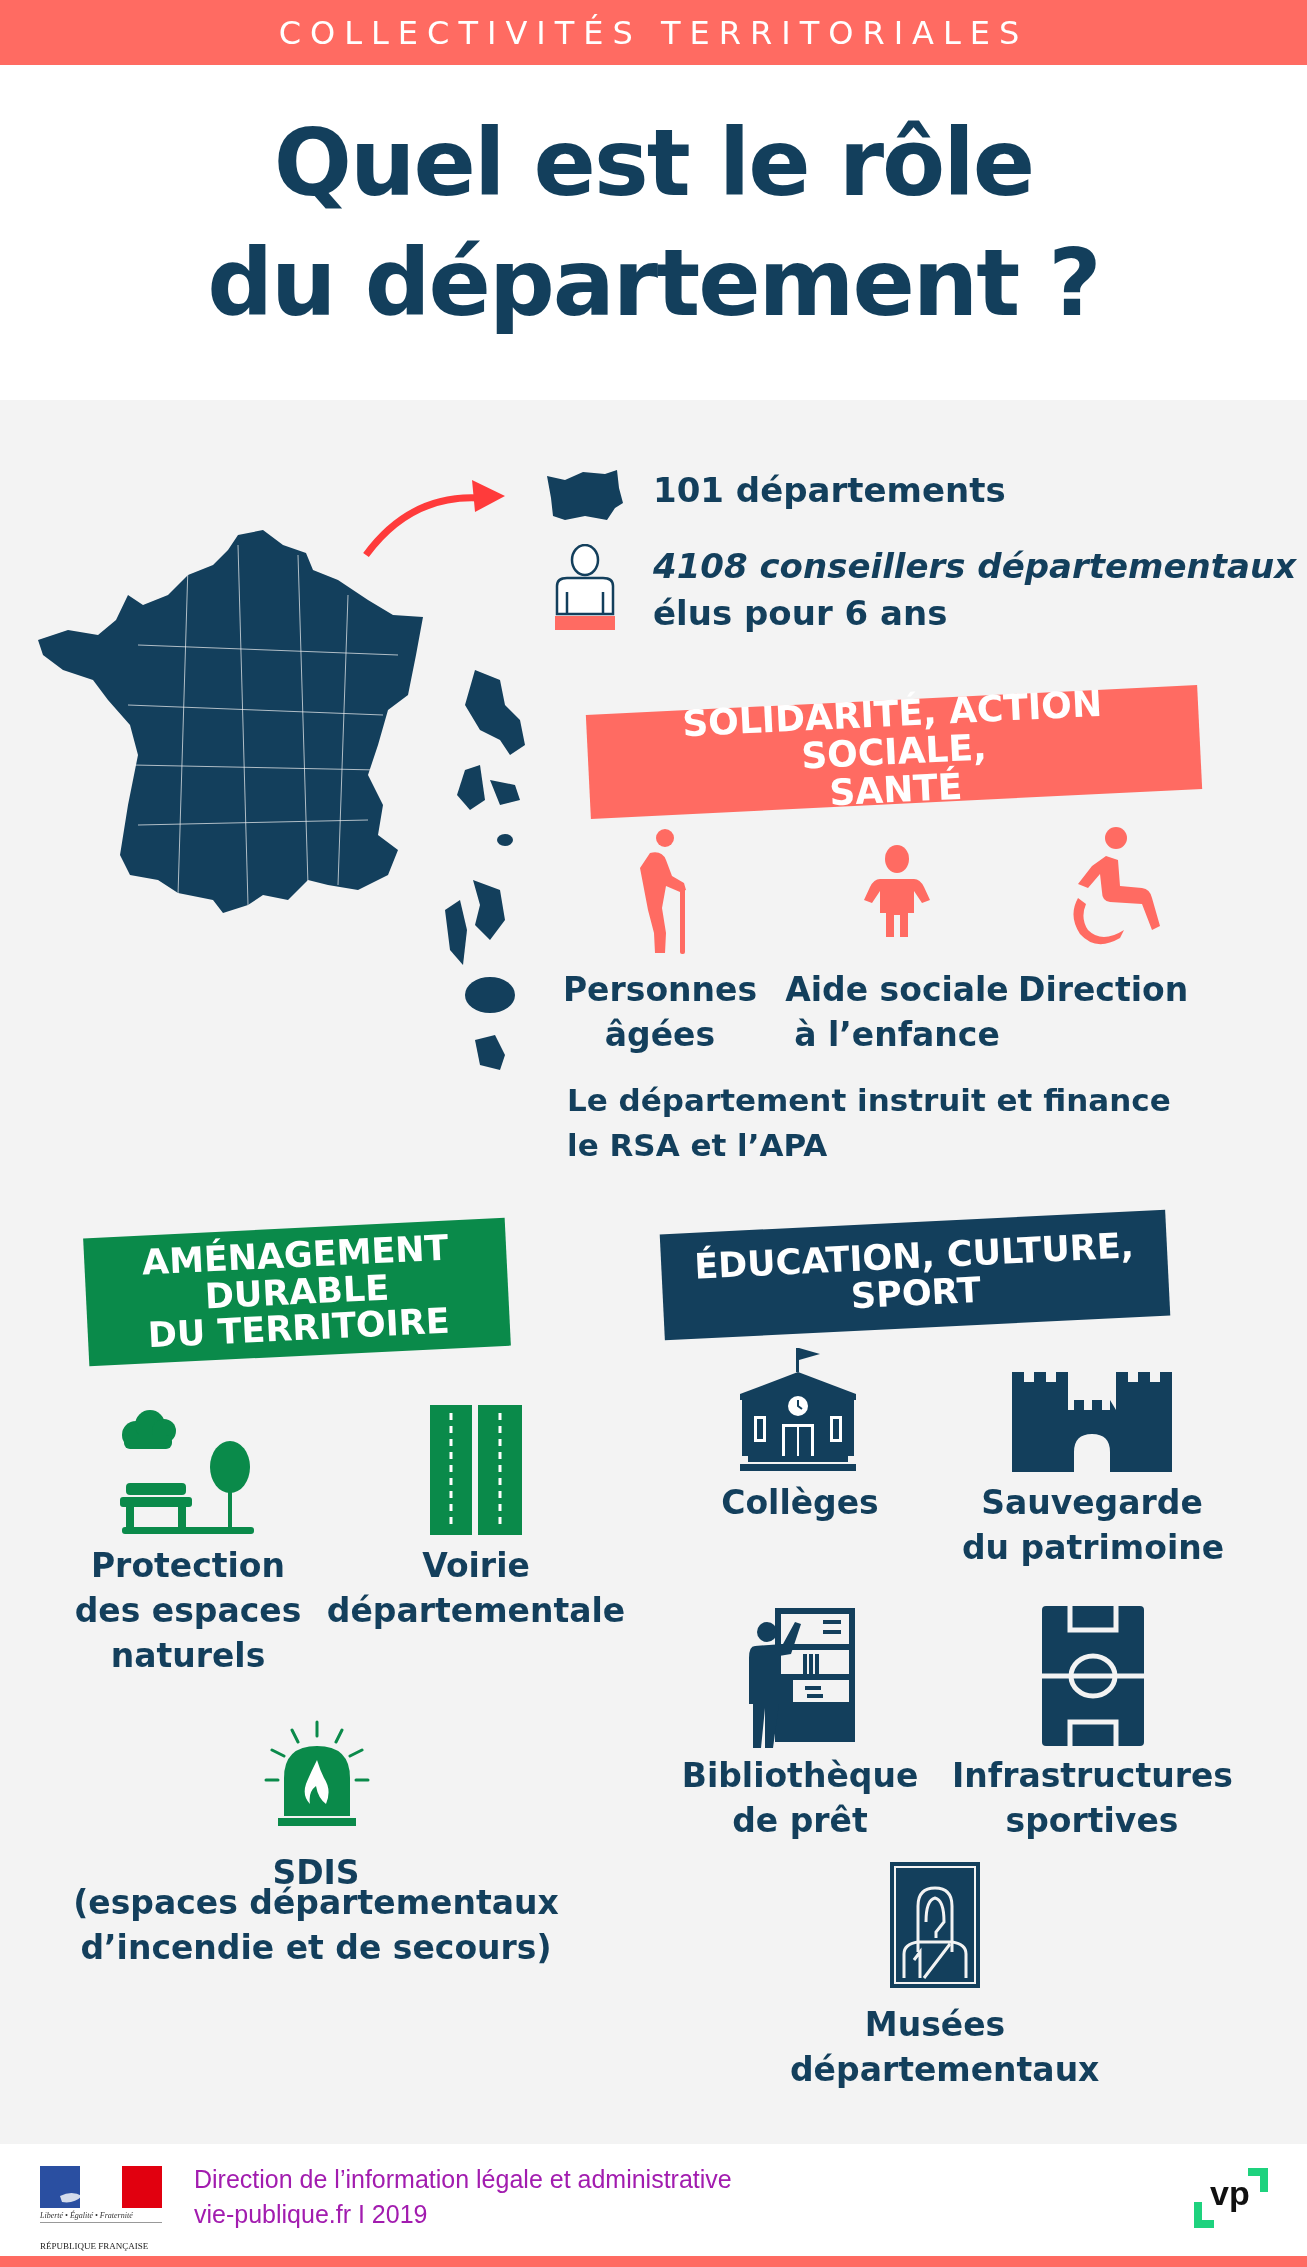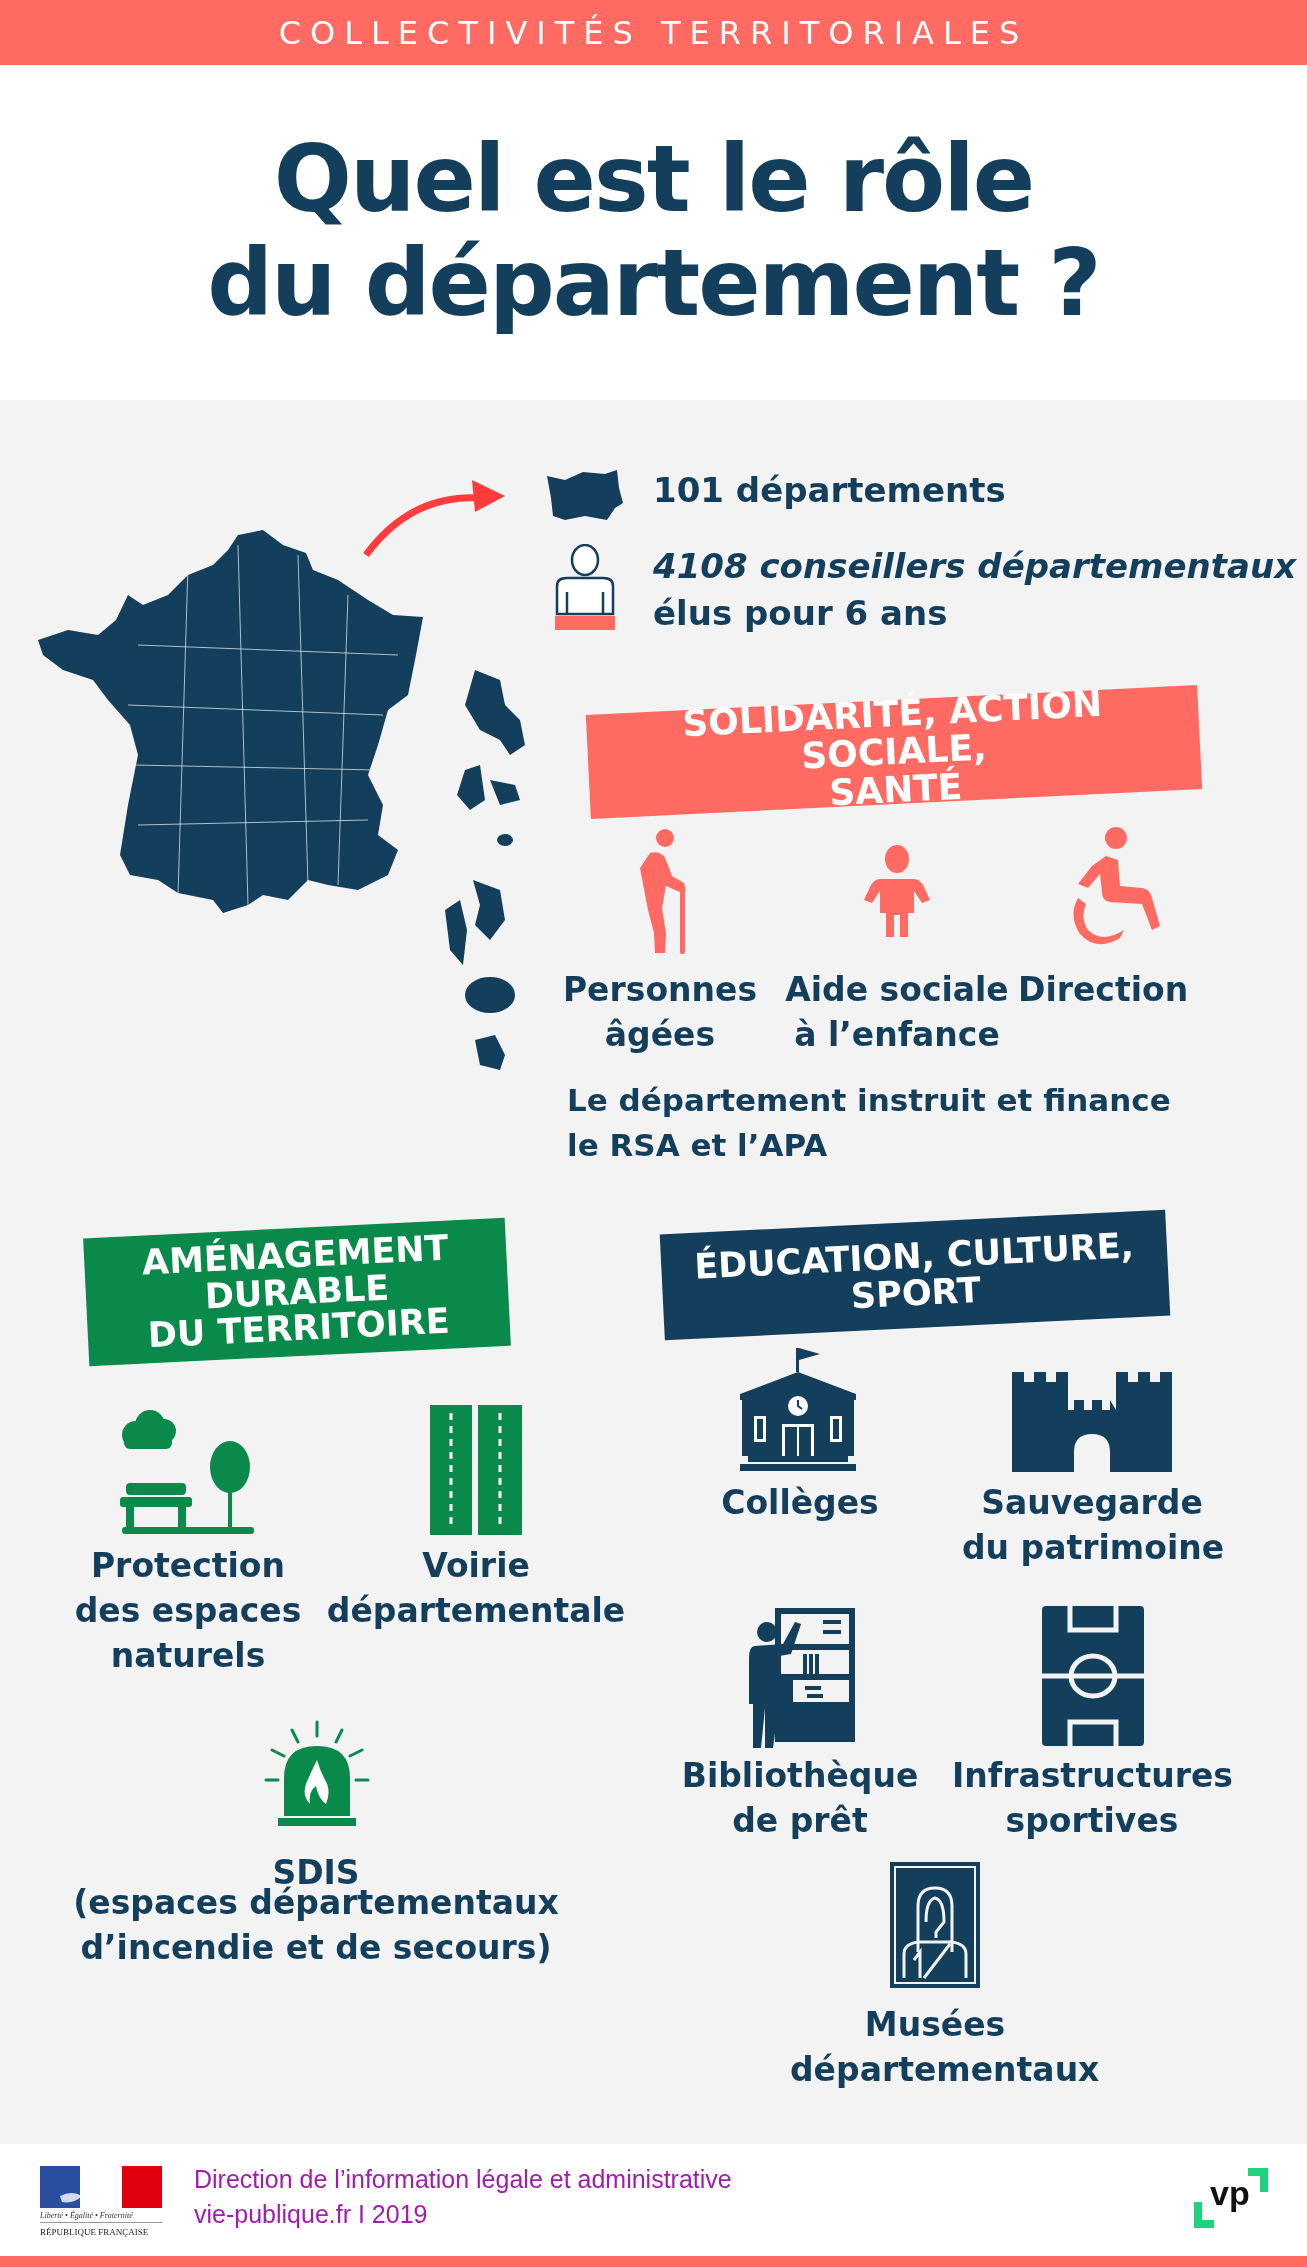--- a/index.html
+++ b/index.html
@@ -20,21 +20,21 @@
   .footer-text { font-size: 25px; color: #a21caf; line-height: 35px; white-space: nowrap; font-family: "Liberation Sans", sans-serif; }
   svg { display: block; }
 </style>
 </head>
 <body>
 
 <div class="abs top-band">
   <span>COLLECTIVITÉS TERRITORIALES</span>
 </div>
 
-<div class="abs title-line" style="top:118px;margin-top:16px;">Quel est le rôle</div>
+<div class="abs title-line" style="top:118px;">Quel est le rôle</div>
 <div class="abs title-line" style="top:238px;">du département ?</div>
 
 <div class="abs grey"></div>
 
 <div class="abs" style="left:38px; top:505px;">
   <svg width="400" height="430" viewBox="0 0 400 430">
     <path fill="#133f5c" d="M200 30 L225 25 L245 40 L268 48 L275 65 L300 75 L330 95 L355 110 L385 112 L378 150 L370 190 L350 205 L340 240 L330 270 L345 300 L340 330 L360 345 L350 370 L320 385 L290 380 L270 375 L250 395 L225 390 L210 400 L185 408 L175 395 L140 388 L120 375 L92 370 L82 350 L90 300 L100 250 L92 220 L70 195 L55 175 L25 165 L5 150 L0 135 L30 125 L60 130 L78 115 L90 90 L105 100 L130 90 L150 70 L175 60 L190 45 Z"></path>
     <g stroke="#f3f3f3" stroke-width="1" fill="none" opacity="0.7">
       <path d="M100 140 L360 150 M90 200 L345 210 M95 260 L340 265 M100 320 L330 315 M150 60 L140 390 M200 40 L210 400 M260 50 L270 380 M310 90 L300 380"></path>
     </g>
@@ -260,21 +260,21 @@
 
 <div class="abs" style="left:40px; top:2166px; width:122px; height:72px;">
   <svg width="122" height="42" viewBox="0 0 122 42">
     <rect x="0" y="0" width="40" height="42" fill="#2a4fa1"></rect>
     <rect x="40" y="0" width="42" height="42" fill="#ffffff"></rect>
     <rect x="82" y="0" width="40" height="42" fill="#e1000f"></rect>
     <path d="M50 4 Q70 2 76 18 L82 24 L74 28 Q70 40 50 42 L40 42 Q46 30 44 20 Q46 8 50 4 Z" fill="#ffffff"></path>
     <path d="M20 30 Q32 24 42 30 Q34 38 22 36 Z" fill="#ffffff" opacity="0.8"></path>
   </svg>
   <div style="font-family:'Liberation Serif',serif; font-style:italic; font-size:8px; color:#333; margin-top:3px; white-space:nowrap;">Liberté • Égalité • Fraternité</div>
-  <div style="border-top:1px solid #999; margin-top:2px; padding-top:4px; font-family:'Liberation Serif',serif; font-size:9px; color:#222; white-space:nowrap;">RÉPUBLIQUE FRANÇAISE</div>
+  <div style="border-top:1px solid #999; margin-top:2px; padding-top:18px; font-family:'Liberation Serif',serif; font-size:9px; color:#222; white-space:nowrap;">RÉPUBLIQUE FRANÇAISE</div>
 </div>
 
 <div class="abs footer-text" style="left:194px; top:2162px;">Direction de l’information légale et administrative</div>
 <div class="abs footer-text" style="left:194px; top:2197px;">vie-publique.fr I 2019</div>
 
 <div class="abs" style="left:1190px; top:2166px; width:82px; height:66px;">
   <svg width="82" height="66" viewBox="0 0 82 66">
     <path d="M58 2 L78 2 L78 26 L70 26 L70 10 L58 10 Z" fill="#1ed27e"></path>
     <path d="M4 36 L12 36 L12 54 L24 54 L24 62 L4 62 Z" fill="#1ed27e"></path>
   </svg>

